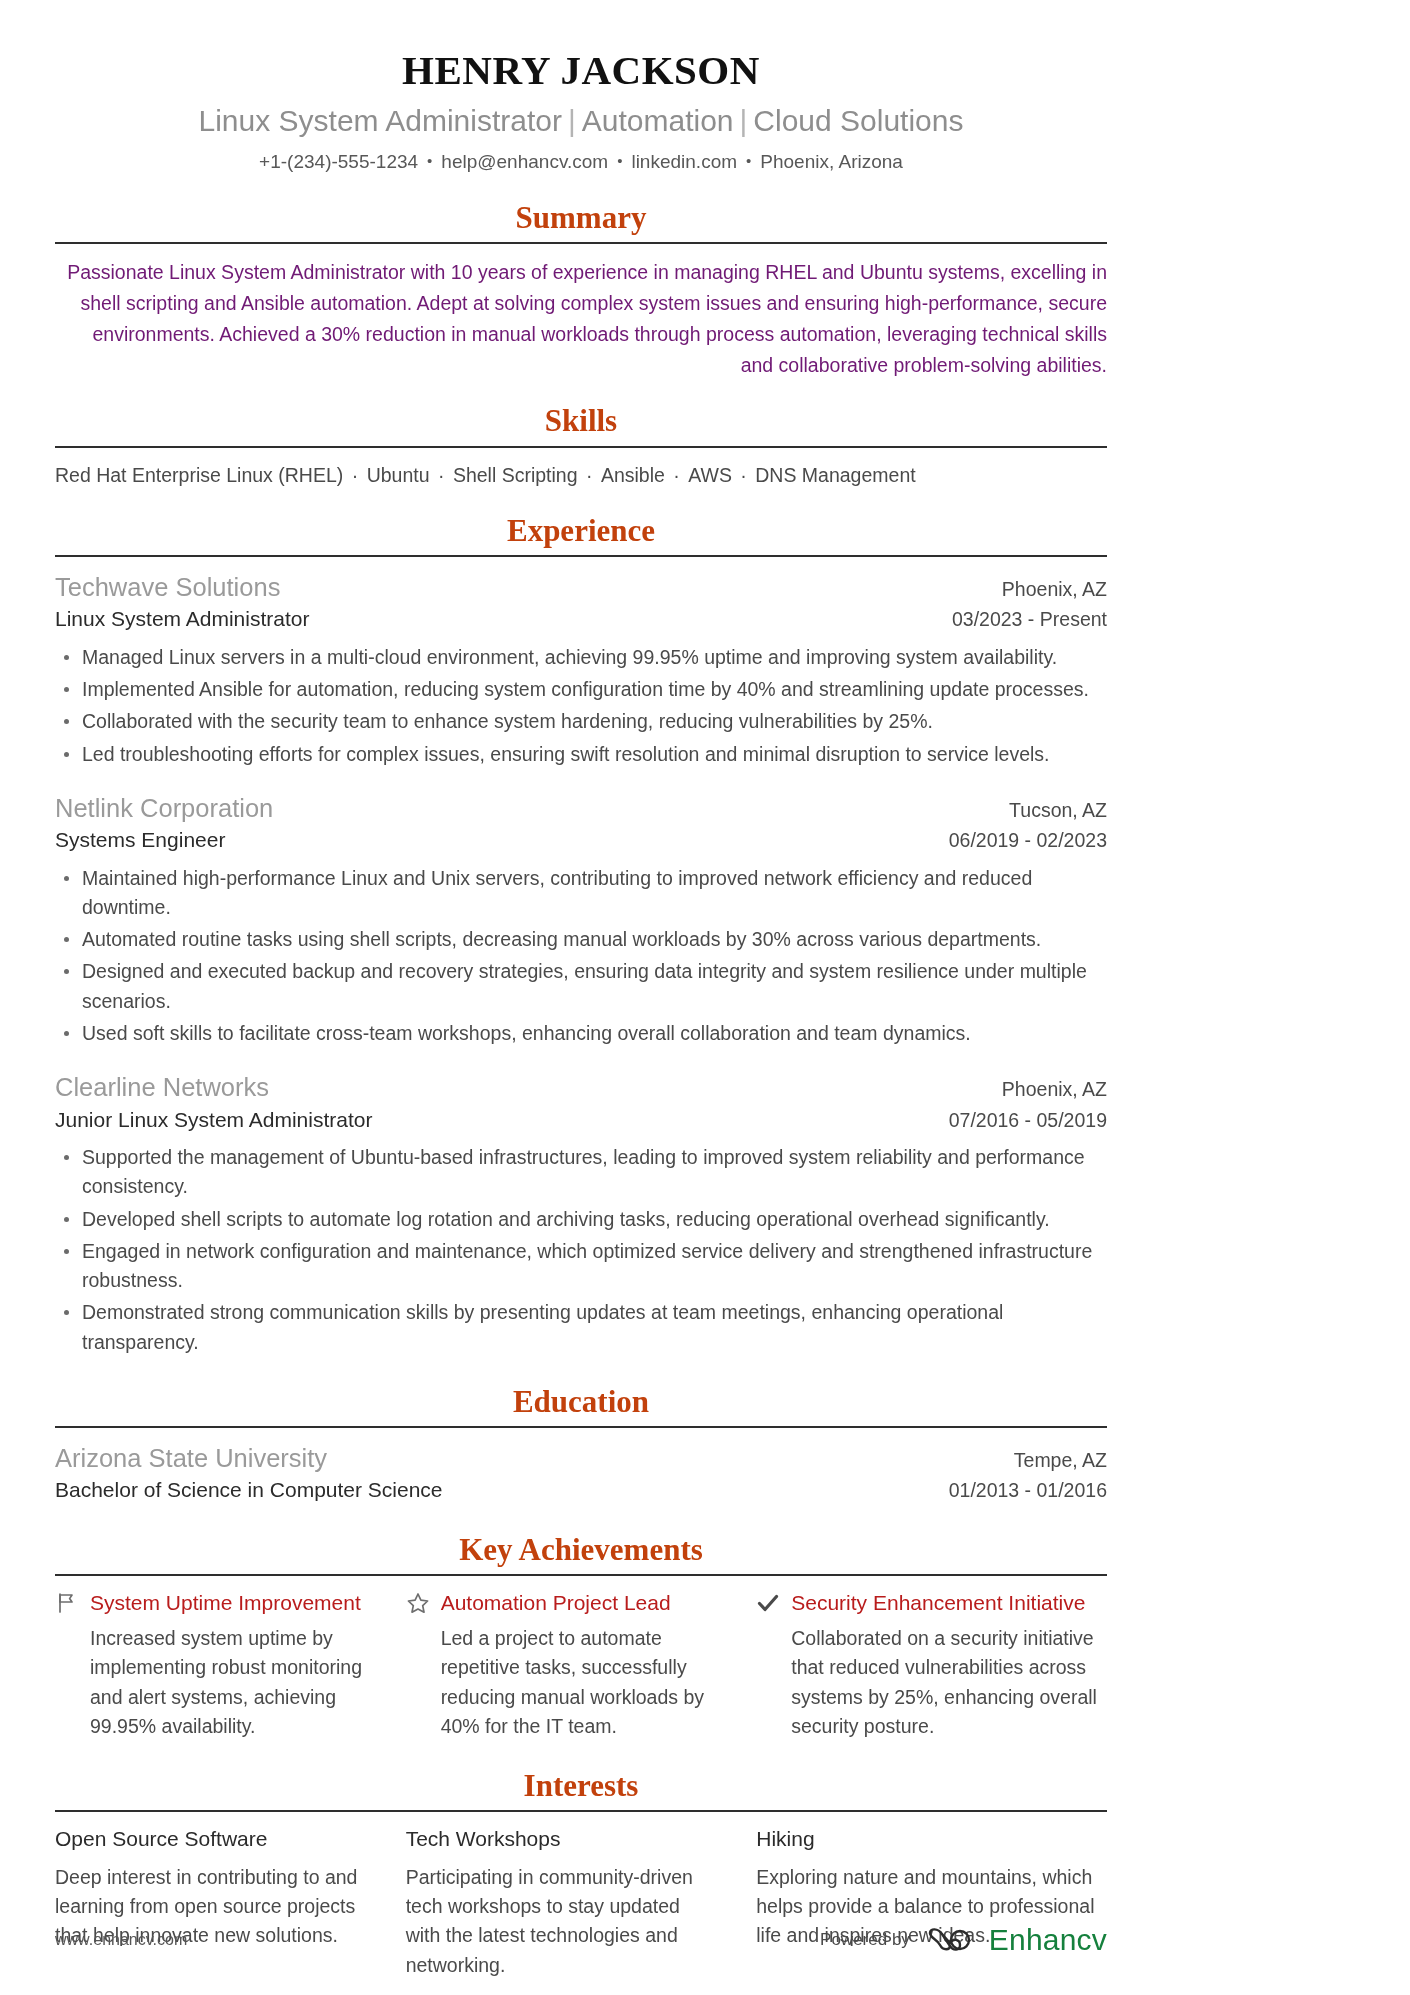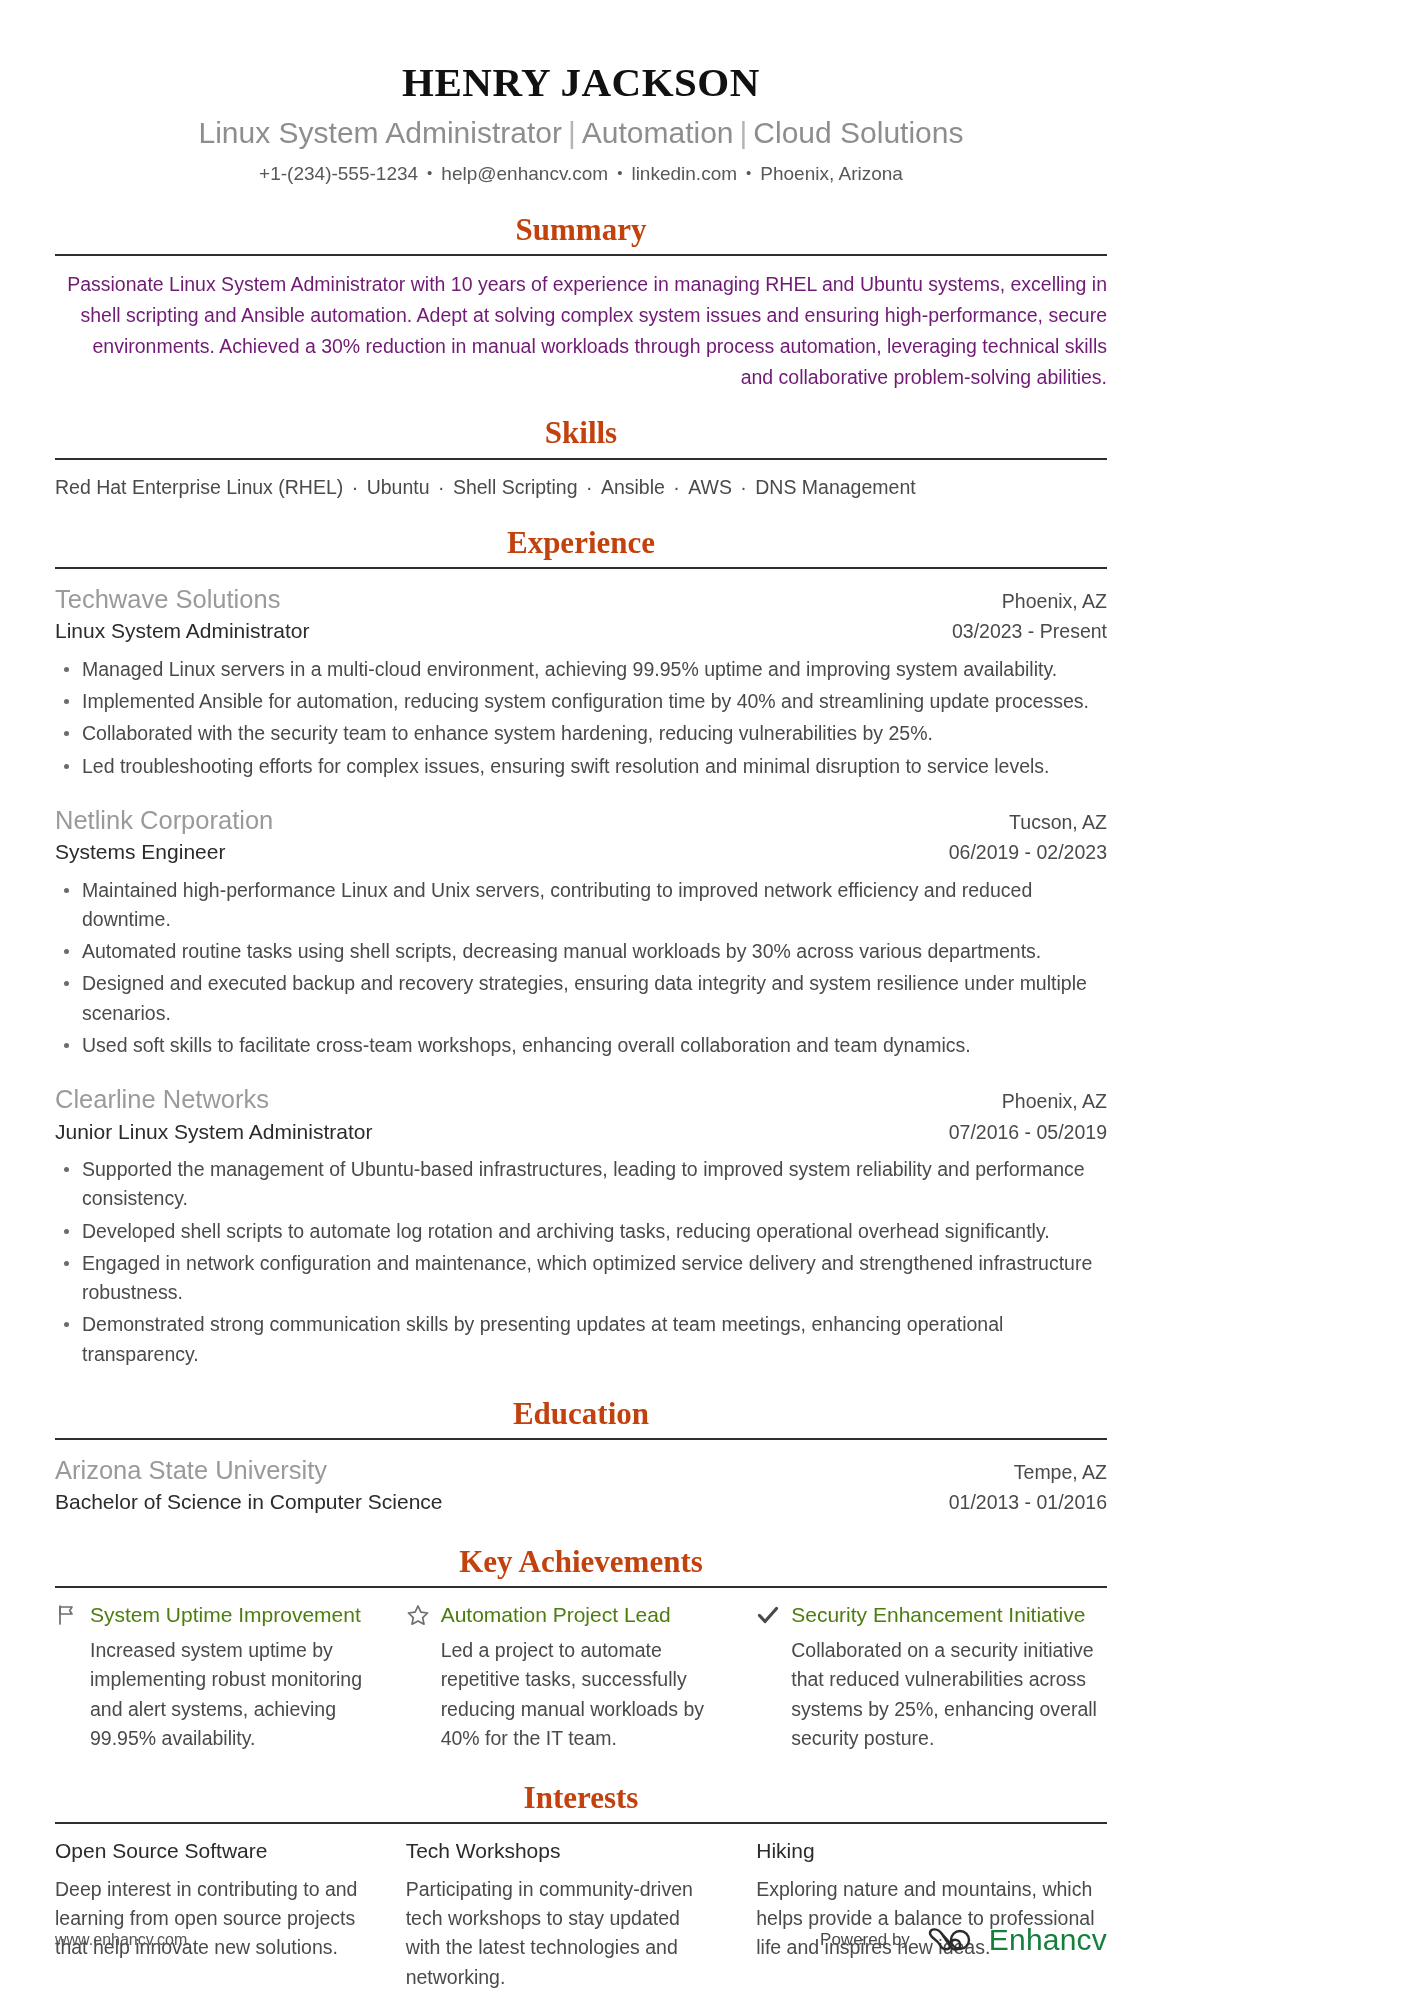--- a/index.html
+++ b/index.html
@@ -12,21 +12,21 @@
     height: 1995px;
     font-family: "Liberation Sans", sans-serif;
     color: #3d3d3d;
     -webkit-font-smoothing: antialiased;
   }
   .page {
     position: relative;
     width: 1162px;
     height: 1995px;
     box-sizing: border-box;
-    padding: 58px 55px 0 55px;
+    padding: 46px 55px 0 55px;
     background: #ffffff;
     overflow: hidden;
   }
 
   
   .hdr { text-align: center; }
   .hdr-name {
     font-family: "Liberation Serif", serif;
     font-weight: bold;
     font-size: 41px;
@@ -175,21 +175,21 @@
     gap: 11px;
   }
   .ka-icon {
     width: 24px;
     height: 24px;
     flex: 0 0 24px;
     display: block;
   }
   .ka-title {
     font-size: 21px;
-    color: #4d7c0f;
+    color: #b91c1c;
     line-height: 1.3;
     white-space: nowrap;
   }
   .ka-text {
     font-size: 19.5px;
     color: #4a4a4a;
     line-height: 1.5;
     margin-top: 8px;
     padding-left: 35px;
   }

